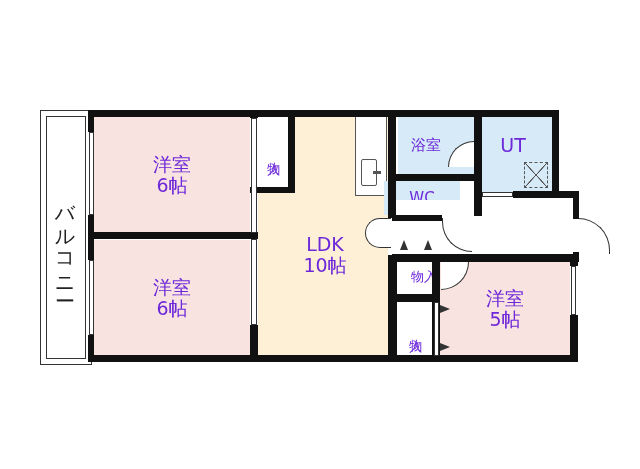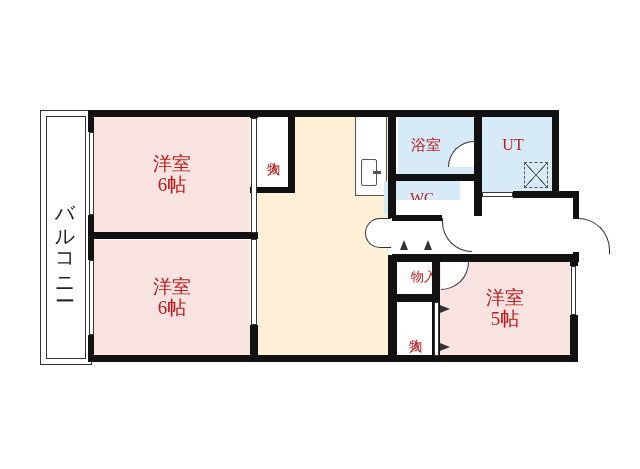--- a/index.html
+++ b/index.html
@@ -1,21 +1,21 @@
 <!DOCTYPE html>
 <html><head>
 <meta charset="utf-8">
 <style>
   html, body { margin:0; padding:0; background:#ffffff; }
   body { width:640px; height:469px; position:relative; overflow:hidden;
          font-family:"DejaVu Sans", "Liberation Sans", sans-serif; }
   .abs { position:absolute; box-sizing:border-box; }
   .wall { position:absolute; background:#111; }
   .room { position:absolute; box-sizing:border-box; display:flex; flex-direction:column;
-          align-items:center; justify-content:center; color:#b91c1c; text-align:right; line-height:1.1;font-family:Liberation Serif, serif; }
+          align-items:center; justify-content:center; color:#6d28d9; text-align:right; line-height:1.1; }
   .pink { background:#f9e3e1; }
   .cream { background:#fdf0d6; }
   .blue { background:#d6eaf7; }
   .white { background:#ffffff; }
   .lbl-big { font-size:19px; }
   .lbl-small { font-size:13px; }
   .vert { writing-mode:vertical-rl; text-orientation:upright; letter-spacing:2px; }
   .win { position:absolute; background:#fff; border:1px solid #333; box-sizing:border-box; }
   .door-arc { position:absolute; border:1px solid #333; box-sizing:border-box; }
 </style>
@@ -38,37 +38,41 @@
     <span class="lbl-big">洋室</span>
     <span class="lbl-big">6帖</span>
   </div>
 
   <div class="room white" style="left:258px;top:116px;width:30px;height:72px;">
     <span class="lbl-small vert" style="letter-spacing:0;">物入</span>
   </div>
 
   <div class="room cream" style="left:258px;top:116px;width:130px;height:240px;">
   </div>
+  <div class="room" style="left:290px;top:225px;width:70px;height:60px;">
+    <span class="lbl-big">LDK</span>
+    <span class="lbl-big">10帖</span>
+  </div>
 
   <div class="room white" style="left:258px;top:116px;width:30px;height:72px;">
     <span class="lbl-small vert" style="letter-spacing:0;">物入</span>
   </div>
 
   <div class="abs" style="left:355px;top:116px;width:32px;height:80px;background:#fff;border:1px solid #555;">
     <div class="abs" style="left:5px;top:42px;width:16px;height:27px;border:1px solid #555;border-radius:2px;"></div>
     <div class="abs" style="left:17px;top:54px;width:8px;height:3px;background:#555;"></div>
   </div>
 
   <div class="room blue" style="left:398px;top:116px;width:76px;height:58px;">
     <span style="font-size:15px;margin-right:20px;">浴室</span>
   </div>
   <div class="door-arc" style="left:448px;top:141px;width:26px;height:26px;border-radius:26px 0 0 0;border-right:none;border-bottom:none;background:#fff;"></div>
 
   <div class="room blue" style="left:482px;top:116px;width:70px;height:76px;">
-    <span style="font-size:16px;margin-bottom:18px;margin-right:8px;">UT</span>
+    <span style="font-size:19px;margin-bottom:18px;margin-right:8px;">UT</span>
   </div>
   <div class="abs" style="left:524px;top:162px;width:24px;height:26px;border:1px dashed #555;background:linear-gradient(to top right, transparent 48%, #555 49%, #555 51%, transparent 52%), linear-gradient(to bottom right, transparent 48%, #555 49%, #555 51%, transparent 52%);"></div>
 
   <div class="room blue" style="left:384px;top:181px;width:76px;height:34px;">
     <span style="font-size:15px;">WC</span>
   </div>
 
   <div class="abs" style="left:392px;top:200px;width:140px;height:55px;background:#fff;"></div>
 
   <div class="door-arc" style="left:578px;top:218px;width:32px;height:36px;border-radius:0 36px 0 0;border-left:none;border-bottom:none;"></div>

